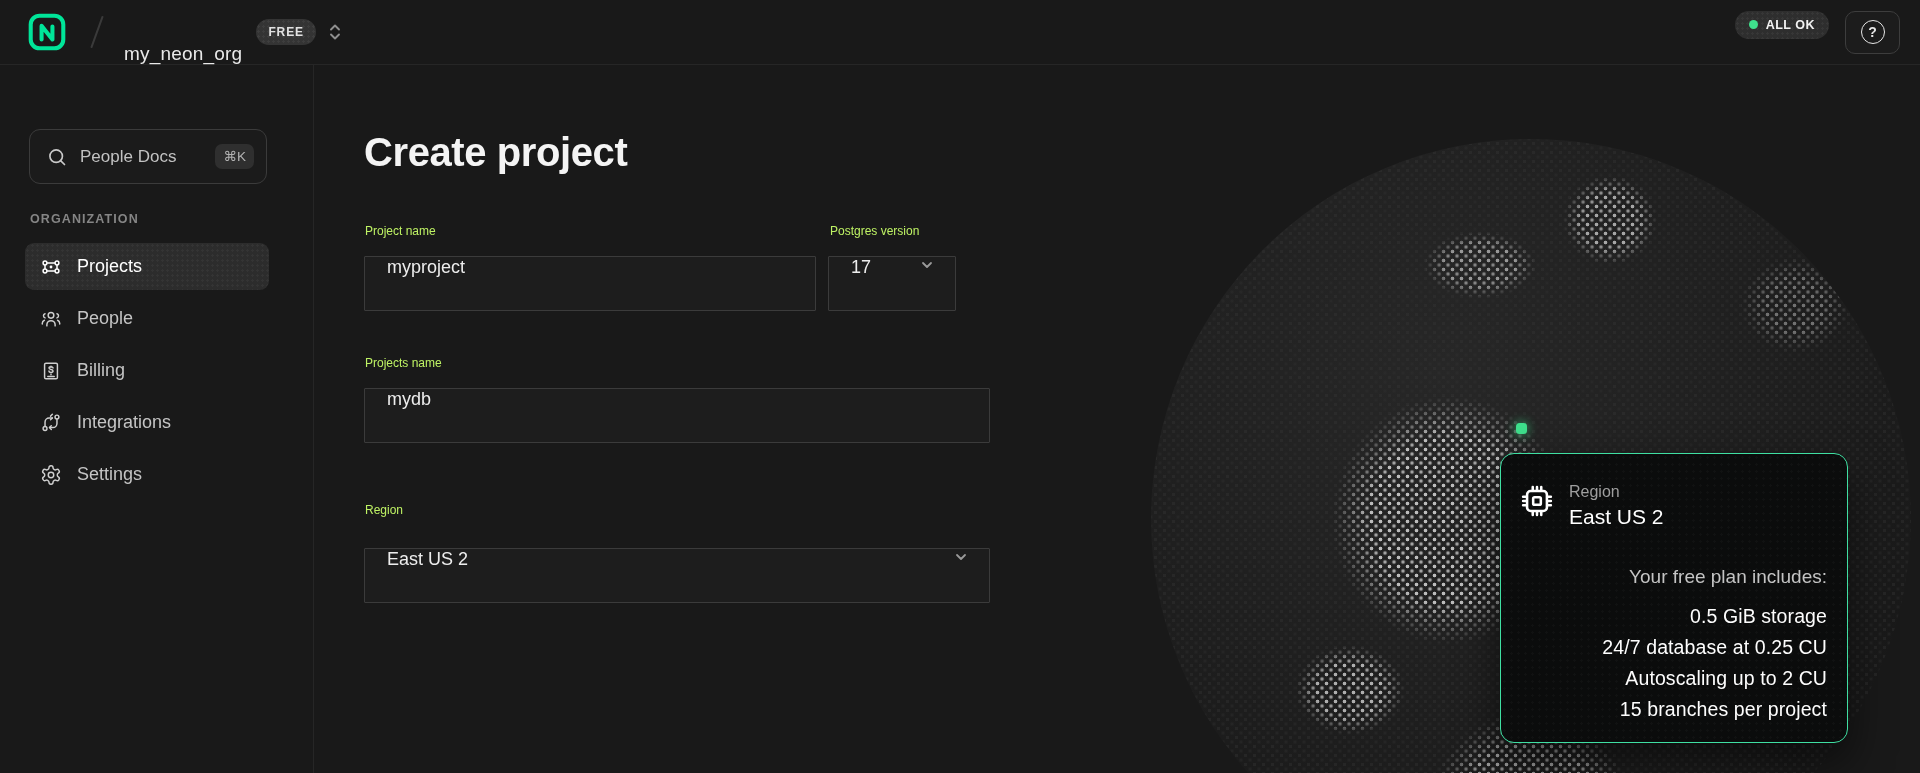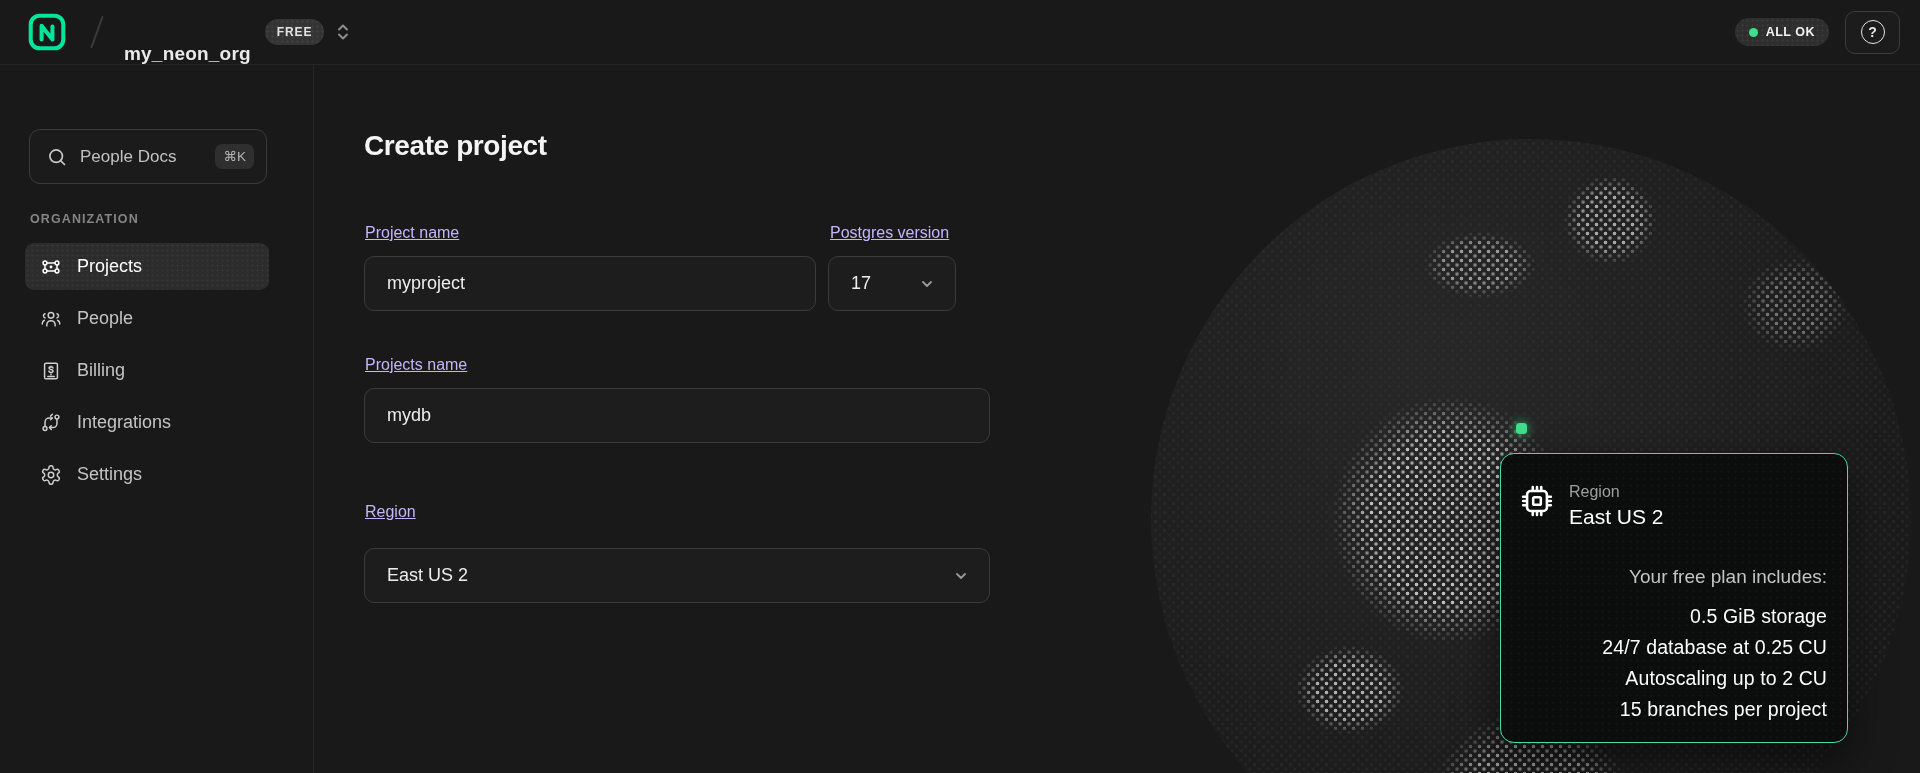--- a/index.html
+++ b/index.html
@@ -13,30 +13,30 @@
   .stage { position:absolute; inset:0; width:1920px; height:773px; overflow:hidden; }
 
   
   .header {
     position:absolute; top:0; left:0; right:0; height:65px;
     border-bottom:1px solid #262626; display:flex; align-items:center;
     padding:0 20px 0 28px; z-index:30; background:#191919;
   }
   .logo { width:38px; height:38px; flex:0 0 auto; }
   .hdr-slash { width:2px; height:34px; background:#3a3a3a; transform:rotate(20deg); margin:0 26px 0 30px; border-radius:1px; }
-  .org-name { font-size:19px; font-weight:700; color:#e9e9e9; letter-spacing:.2px;margin-top:44px; }
+  .org-name { font-size:19px; font-weight:400; color:#e9e9e9; letter-spacing:.2px;margin-top:44px; }
   .badge-free {
     margin-left:14px; height:26px; padding:4px 12px; border-radius:13px;
     background-color:#343434; display:flex; align-items:center;
     font-size:12px; font-weight:700; letter-spacing:.9px; color:#e2e2e2;
     background-image:radial-gradient(rgba(255,255,255,.05) 1px, transparent 1.4px);
     background-size:5px 5px;
   }
   .org-caret { margin-left:12px; display:flex; align-items:center; }
-  .hdr-right { margin-left:auto; display:flex; align-items:center; gap:16px; }
+  .hdr-right { margin-left:auto; display:flex; align-items:flex-start; gap:16px; }
   .status-pill {
     height:28px; padding:0 14px; border-radius:14px; background-color:#2e2e2e;
     display:flex; align-items:center; gap:8px;
     font-size:12.5px; font-weight:700; letter-spacing:.5px; color:#f2f2f2;
     background-image:radial-gradient(rgba(255,255,255,.045) 1px, transparent 1.4px);
     background-size:5px 5px;
   }
   .status-dot { width:9px; height:9px; border-radius:50%; background:#3fe08c; }
   .help-btn {
     width:55px; height:43px; border:1px solid #3d3d3d; border-radius:10px;
@@ -75,27 +75,27 @@
   .nav-item svg { stroke:#cfcfcf; }
   .nav-item.active {
     background-color:#2c2c2c; color:#ffffff;
     background-image:radial-gradient(rgba(255,255,255,.04) 1px, transparent 1.4px);
     background-size:5px 5px;
   }
   .nav-item.active svg { stroke:#ffffff; }
 
   
   .main-title {
-    position:absolute; left:364px; top:130px; font-size:28px; font-weight:700;
+    position:absolute; left:364px; top:130px; font-size:40px; font-weight:700;
     letter-spacing:-.4px; color:#f4f4f4; z-index:10;
   }
-  .fld-label { position:absolute; font-size:16px; color:#c4b5fd; z-index:10;text-decoration:underline; }
+  .fld-label { position:absolute; font-size:12px; color:#bef264; z-index:10; }
   .tb {
     position:absolute; height:55px; background:#1d1d1d; border:1px solid #3b3b3b;
-    border-radius:10px; display:flex; align-items:center; padding:0 20px 0 22px;
+    border-radius:1px; display:flex; align-items:flex-start; padding:0 20px 0 22px;
     font-size:18px; color:#ededed; z-index:10; cursor:text;
   }
   .select { cursor:pointer; }
   .select .chev { margin-left:auto; display:flex; }
   .helper {
     position:absolute; left:365px; top:628px; font-size:16.5px; color:#8a8a8a; z-index:10;
   }
 
   
   .globe {

